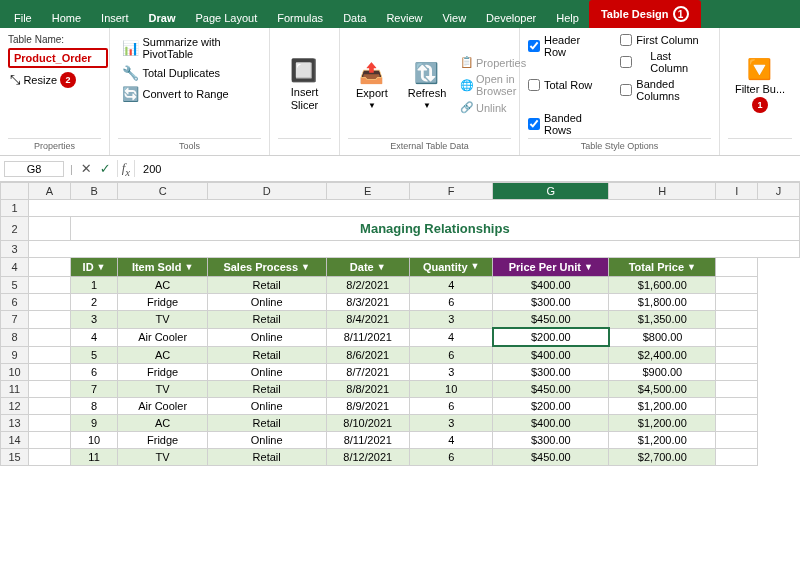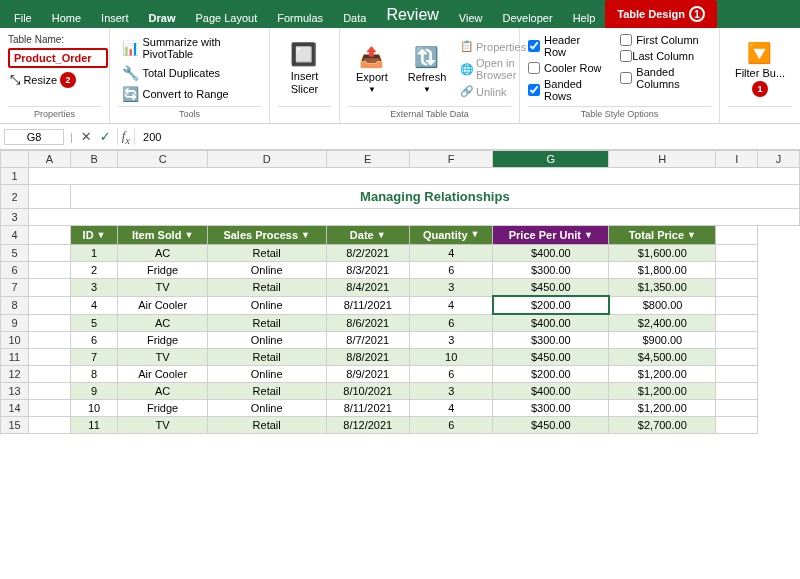--- a/index.html
+++ b/index.html
@@ -10,21 +10,21 @@
 <body>
 
 <div style="background:#217346; display:flex; align-items:flex-end; padding-left:4px; height:28px;">
   <div style="color:white;padding:4px 10px;font-size:11px;cursor:pointer;font-family:Segoe UI,Arial,sans-serif;">File</div>
   <div style="color:white;padding:4px 10px;font-size:11px;cursor:pointer;font-family:Segoe UI,Arial,sans-serif;">Home</div>
   <div style="color:white;padding:4px 10px;font-size:11px;cursor:pointer;font-family:Segoe UI,Arial,sans-serif;">Insert</div>
   <div style="color:white;padding:4px 10px;font-size:11px;cursor:pointer;font-family:Segoe UI,Arial,sans-serif;font-weight:bold;">Draw</div>
   <div style="color:white;padding:4px 10px;font-size:11px;cursor:pointer;font-family:Segoe UI,Arial,sans-serif;">Page Layout</div>
   <div style="color:white;padding:4px 10px;font-size:11px;cursor:pointer;font-family:Segoe UI,Arial,sans-serif;">Formulas</div>
   <div style="color:white;padding:4px 10px;font-size:11px;cursor:pointer;font-family:Segoe UI,Arial,sans-serif;">Data</div>
-  <div style="color:white;padding:4px 10px;font-size:16px;cursor:pointer;font-family:Segoe UI,Arial,sans-serif;">Review</div>
+  <div style="color:white;padding:4px 10px;font-size:11px;cursor:pointer;font-family:Segoe UI,Arial,sans-serif;">Review</div>
   <div style="color:white;padding:4px 10px;font-size:11px;cursor:pointer;font-family:Segoe UI,Arial,sans-serif;">View</div>
   <div style="color:white;padding:4px 10px;font-size:11px;cursor:pointer;font-family:Segoe UI,Arial,sans-serif;">Developer</div>
   <div style="color:white;padding:4px 10px;font-size:11px;cursor:pointer;font-family:Segoe UI,Arial,sans-serif;">Help</div>
   <div style="background:#cc0000;color:white;padding:4px 10px;font-size:11px;cursor:pointer;font-weight:600;border-radius:3px 3px 0 0;font-family:Segoe UI,Arial,sans-serif;border:2px solid #cc0000;display:flex;align-items:center;gap:4px;">
     <span>Table Design</span>
     <span style="width:16px;height:16px;border-radius:50%;background:#cc0000;color:white;font-size:10px;font-weight:bold;display:flex;align-items:center;justify-content:center;border:2px solid white;">1</span>
   </div>
 </div>
 
 <div style="background:white;border-bottom:1px solid #d0d0d0;display:flex;align-items:stretch;min-height:88px;font-family:Segoe UI,Arial,sans-serif;">
@@ -95,40 +95,40 @@
           <span>🔗</span>
           <span>Unlink</span>
         </div>
       </div>
     </div>
     <div style="font-size:9px;color:#666;text-align:center;border-top:1px solid #ddd;padding-top:2px;">External Table Data</div>
   </div>
 
   <div style="display:flex;flex-direction:column;padding:4px 8px;border-right:1px solid #e0e0e0;min-width:200px;">
     <div style="flex:1;display:flex;gap:16px;padding:2px 0;align-items:flex-start;">
-      <div style="display:flex;flex-direction:column;gap:4px;">
+      <div style="display:flex;flex-direction:column;gap:21px;">
         <label style="display:flex;align-items:center;gap:4px;font-size:11px;cursor:pointer;">
           <input type="checkbox" checked="" style="width: 12px; height: 12px;">
           <span>Header Row</span>
         </label>
         <label style="display:flex;align-items:center;gap:4px;font-size:11px;cursor:pointer;">
           <input type="checkbox" style="width: 12px; height: 12px;">
-          <span>Cooler Row</span>
+          <span>Total Row</span>
         </label>
         <label style="display:flex;align-items:center;gap:4px;font-size:11px;cursor:pointer;">
           <input type="checkbox" checked="" style="width: 12px; height: 12px;">
           <span>Banded Rows</span>
         </label>
       </div>
       <div style="display:flex;flex-direction:column;gap:4px;">
         <label style="display:flex;align-items:center;gap:4px;font-size:11px;cursor:pointer;">
           <input type="checkbox" style="width: 12px; height: 12px;">
           <span>First Column</span>
         </label>
-        <label style="display:flex;align-items:center;gap:0;font-size:11px;cursor:pointer;">
+        <label style="display:flex;align-items:center;gap:18px;font-size:11px;cursor:pointer;">
           <input type="checkbox" style="width: 12px; height: 12px;">
           <span>Last Column</span>
         </label>
         <label style="display:flex;align-items:center;gap:4px;font-size:11px;cursor:pointer;">
           <input type="checkbox" style="width: 12px; height: 12px;">
           <span>Banded Columns</span>
         </label>
       </div>
     </div>
     <div style="font-size:9px;color:#666;text-align:center;border-top:1px solid #ddd;padding-top:2px;">Table Style Options</div>

